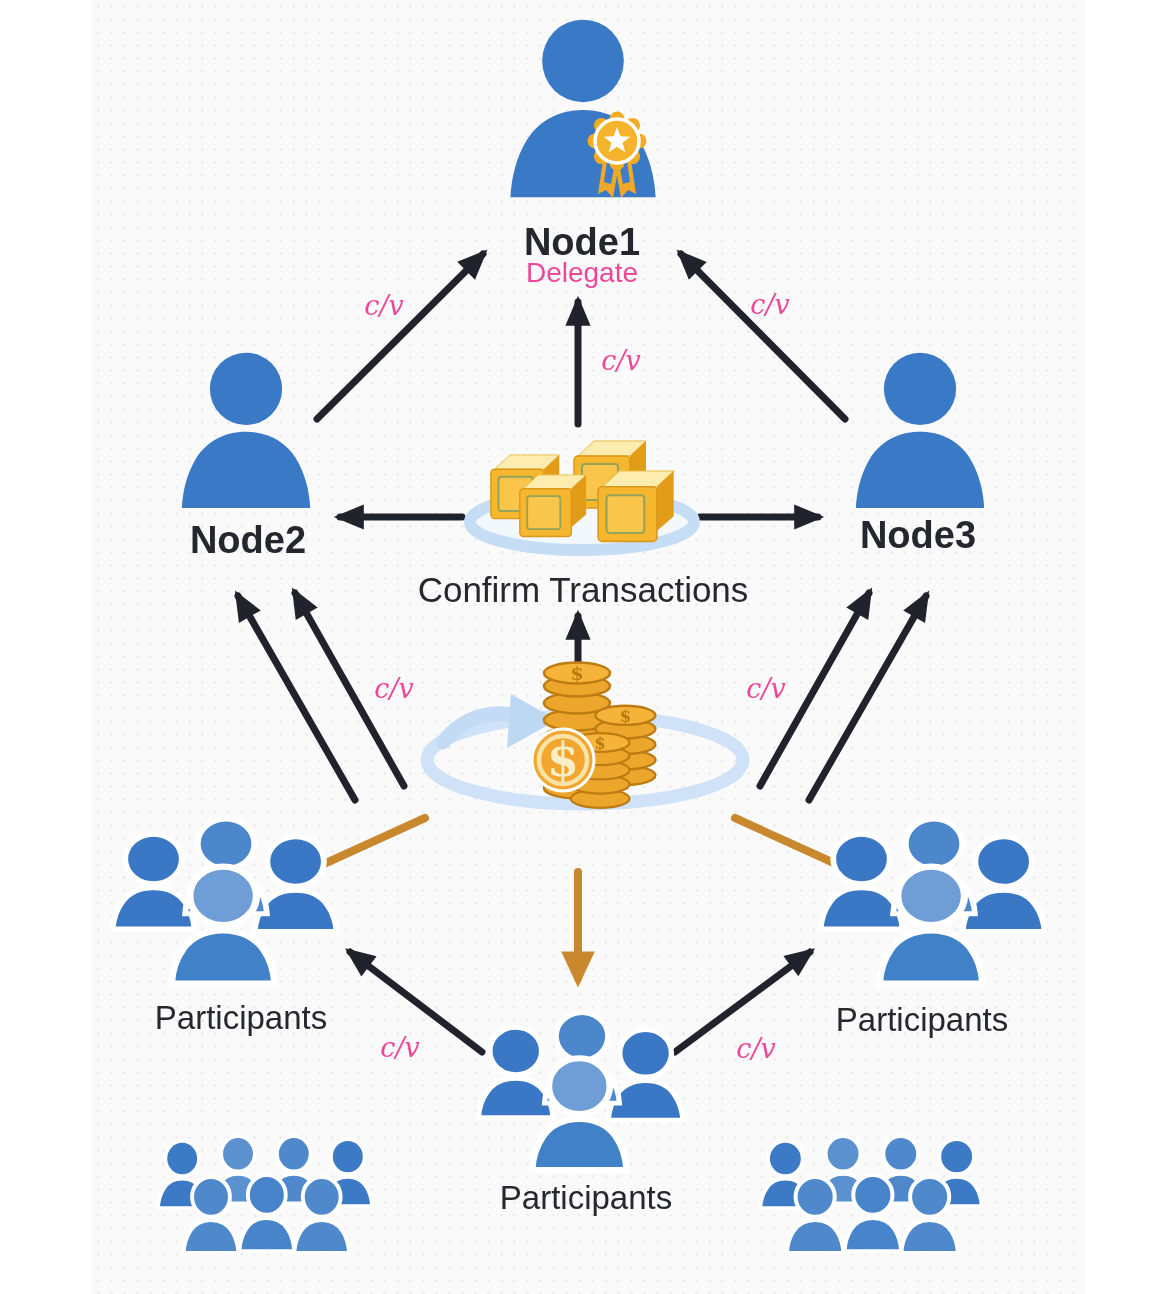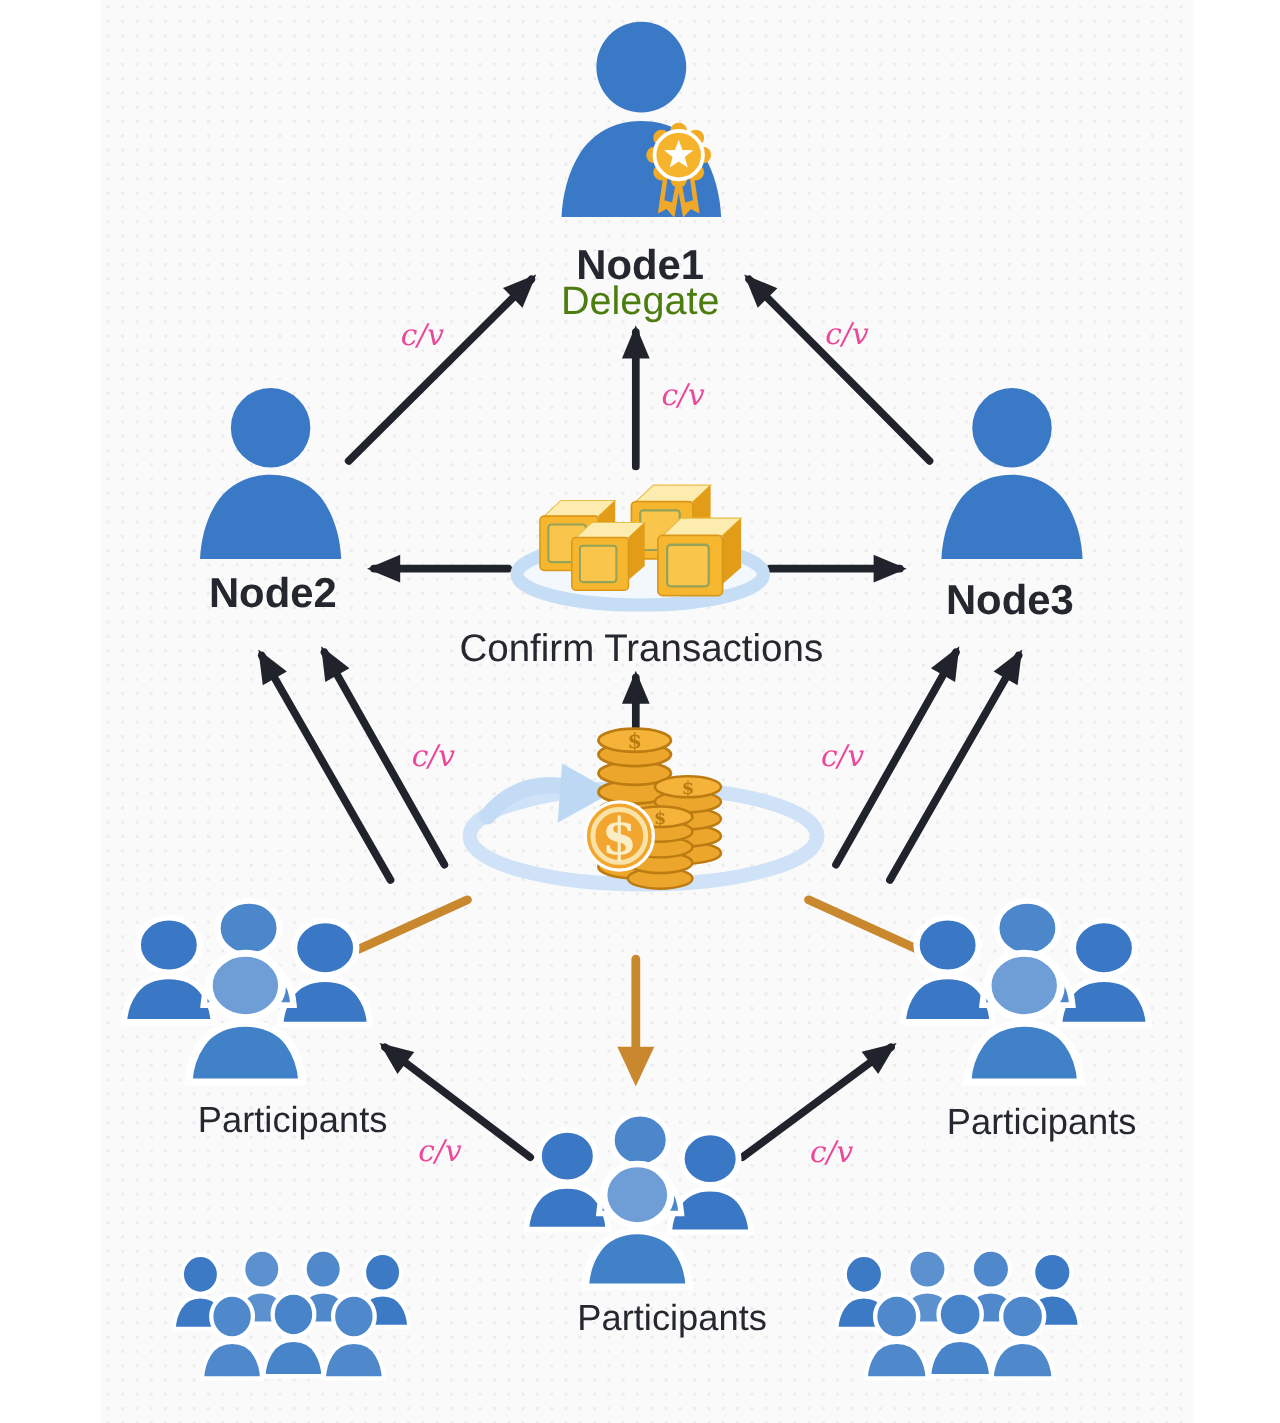--- a/index.html
+++ b/index.html
@@ -13,23 +13,23 @@
     background-image:radial-gradient(circle,#ececec 1.3px,transparent 1.5px);
     background-size:13px 13px;
   }
   .layer{position:absolute;left:0;top:0;width:1164px;height:1294px;}
   .icon{position:absolute;}
   .lbl{
     position:absolute;transform:translate(-50%,-50%);
     color:#25272f;white-space:nowrap;text-align:center;
   }
   .node-name{font-size:38px;font-weight:700;}
-  .sub{font-size:36px;font-weight:400;color:#4d7c0f;}
+  .sub{font-size:28px;font-weight:400;color:#ec4899;}
   .action{font-size:35px;font-weight:500;color:#26282f;}
-  .ppl{font-size:33px;font-weight:500;color:#26282f;margin-left:25px;}
+  .ppl{font-size:33px;font-weight:500;color:#26282f;}
   .cv{
     font-family:"DejaVu Serif",serif;font-style:italic;font-weight:500;
     font-size:27px;color:#ec4899;
   }
 </style>
 </head>
 <body>
 
 <div class="stage">
   <div class="panel"></div>
@@ -195,21 +195,21 @@
   <svg class="icon" style="left:148px;top:1126px" width="234" height="142" viewBox="0 0 260 150" preserveAspectRatio="none">
       <use href="#crowd"></use>
     </svg>
   <svg class="icon" style="left:750px;top:1126px" width="242" height="142" viewBox="0 0 260 150" preserveAspectRatio="none">
       <use href="#crowd"></use>
     </svg>
 
   <div class="lbl node-name" style="left:582px;top:242px">Node1</div>
   <div class="lbl sub" style="left:582px;top:273px">Delegate</div>
   <div class="lbl node-name" style="left:248px;top:540px">Node2</div>
-  <div class="lbl node-name" style="left:918px;top:547px">Node3</div>
+  <div class="lbl node-name" style="left:918px;top:535px">Node3</div>
   <div class="lbl action" style="left:583px;top:590px">Confirm Transactions</div>
   <div class="lbl ppl" style="left:241px;top:1018px">Participants</div>
   <div class="lbl ppl" style="left:922px;top:1020px">Participants</div>
   <div class="lbl ppl" style="left:586px;top:1198px">Participants</div>
 
   <div class="lbl cv" style="left:384px;top:305px">c/v</div>
   <div class="lbl cv" style="left:770px;top:304px">c/v</div>
   <div class="lbl cv" style="left:621px;top:360px">c/v</div>
   <div class="lbl cv" style="left:394px;top:688px">c/v</div>
   <div class="lbl cv" style="left:766px;top:688px">c/v</div>

